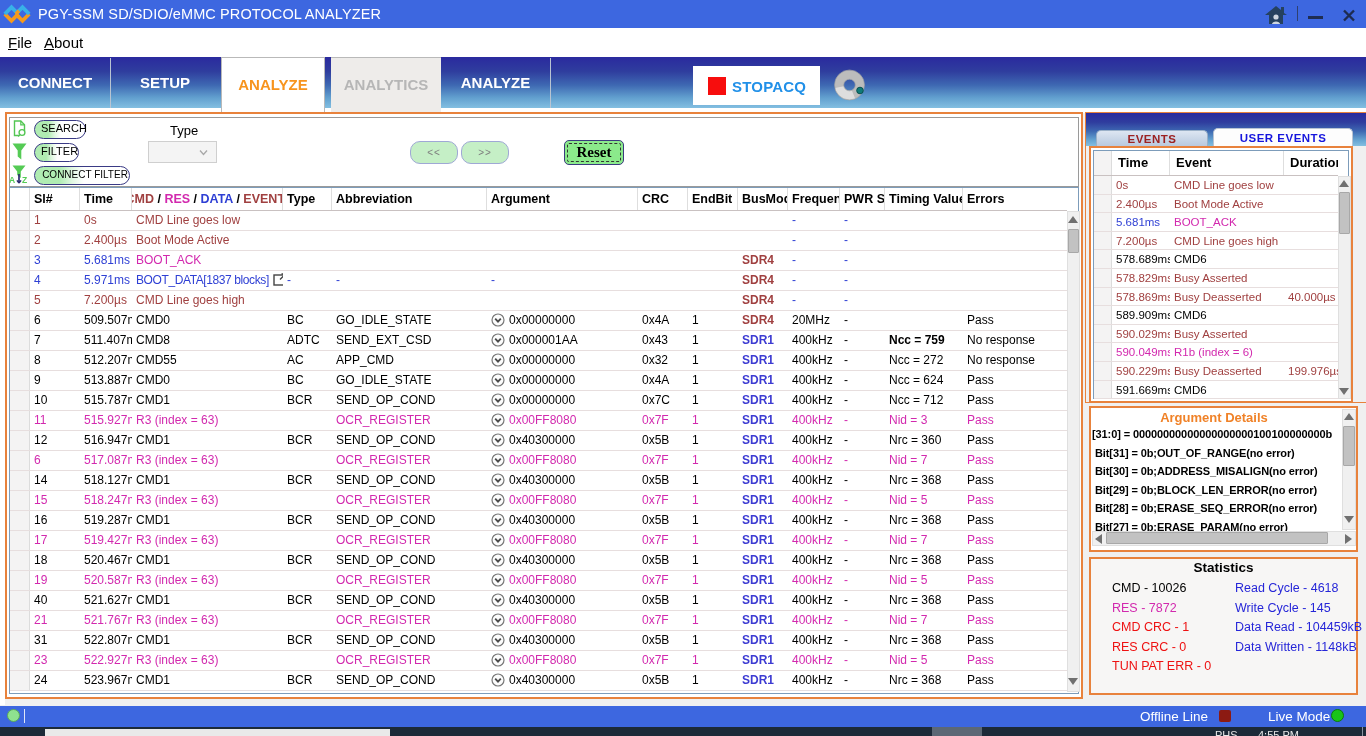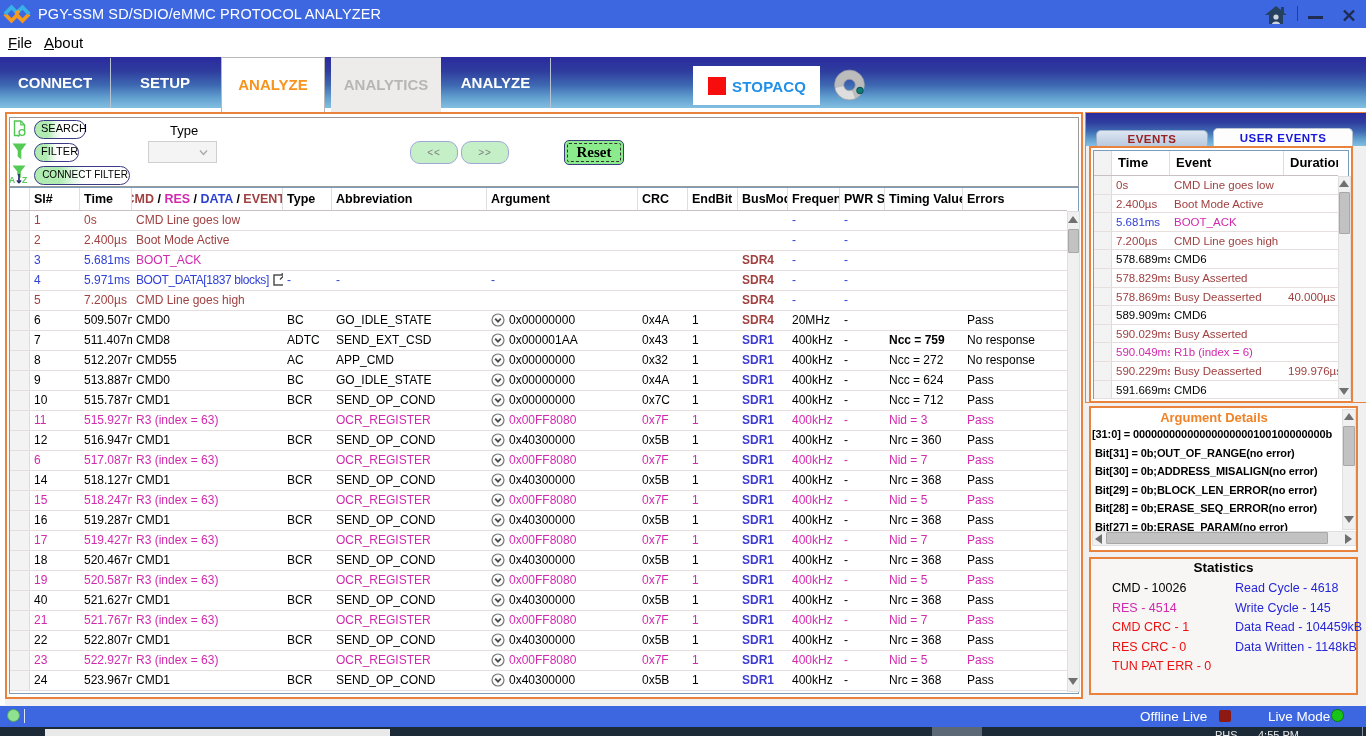--- a/index.html
+++ b/index.html
@@ -503,21 +503,21 @@
 <div class="cell cm" style="width:50px;">0x7F</div>
 <div class="cell cm" style="width:50px;">1</div>
 <div class="cell cv" style="width:50px;font-weight:bold;">SDR1</div>
 <div class="cell cm" style="width:52px;">400kHz</div>
 <div class="cell cm" style="width:45px;">-</div>
 <div class="cell cm" style="width:78px;">Nid = 7</div>
 <div class="cell cm" style="width:104px;">Pass</div>
 </div>
 <div class="trow" style="left:10px;top:631px;width:1057px;">
 <div class="cell ind" style="width:20px;"></div>
-<div class="cell " style="width:50px;">22</div>
+<div class="cell " style="width:50px;">31</div>
 <div class="cell " style="width:52px;">522.807ms</div>
 <div class="cell " style="width:151px;">CMD1</div>
 <div class="cell " style="width:49px;">BCR</div>
 <div class="cell " style="width:155px;">SEND_OP_COND</div>
 <div class="cell " style="width:151px;"><svg style="vertical-align:-2.5px;margin-right:4px;" width="14" height="14" viewBox="0 0 14 14">
         <circle cx="7" cy="7" r="6" fill="#fcfcfc" stroke="#787878" stroke-width="1.2"></circle>
         <path d="M4.2,5.6 L7,8.6 L9.8,5.6" fill="none" stroke="#4a4a4a" stroke-width="1.8"></path>
       </svg>0x40300000</div>
 <div class="cell " style="width:50px;">0x5B</div>
 <div class="cell " style="width:50px;">1</div>
@@ -693,27 +693,27 @@
 <div class="abs" style="left:1095px;top:534px;">
     <div class="tri-lf"></div>
   </div>
 <div class="abs sb-thumb" style="left:1106px;top:532px;width:222px;height:12px;"></div>
 <div class="abs" style="left:1345px;top:534px;">
     <div class="tri-rt"></div>
   </div>
 
 <div class="abs" style="left:1089px;top:557px;width:269px;height:138px;border:2px solid #e8823c;background:#f7f6f5;"></div>
 <div class="abs" style="left:1089px;top:560px;width:269px;text-align:center;font-size:13.5px;font-weight:bold;color:#000;">Statistics</div>
-<div class="abs" style="left:1112px;top:579px;font-size:12.5px;color:#000;line-height:19.5px;white-space:nowrap;">CMD - 10026<br><span class="cm">RES - 4514</span><br><span style="color:#ee1111">CMD CRC - 1</span><br><span style="color:#ee1111">RES CRC - 0</span><br><span style="color:#ee1111">TUN PAT ERR - 0</span></div>
+<div class="abs" style="left:1112px;top:579px;font-size:12.5px;color:#000;line-height:19.5px;white-space:nowrap;">CMD - 10026<br><span class="cm">RES - 7872</span><br><span style="color:#ee1111">CMD CRC - 1</span><br><span style="color:#ee1111">RES CRC - 0</span><br><span style="color:#ee1111">TUN PAT ERR - 0</span></div>
 <div class="abs" style="left:1235px;top:579px;font-size:12.5px;color:#2626d8;line-height:19.5px;white-space:nowrap;">Read Cycle - 4618<br>Write Cycle - 145<br>Data Read - 104459kB<br>Data Written - 1148kB</div>
 
 <div class="abs" style="left:0;top:706px;width:1366px;height:21px;background:#3d67e0;"></div>
 <div class="abs" style="left:7px;top:709px;width:13px;height:13px;border-radius:50%;background:#8fe28f;border:1px solid #5aa85a;"></div>
 <div class="abs" style="left:24px;top:709px;width:1px;height:14px;background:#dfe6f8;"></div>
-<div class="abs" style="left:1140px;top:709px;font-size:13.5px;color:#fff;">Offline Live</div>
+<div class="abs" style="left:1140px;top:709px;font-size:13.5px;color:#fff;">Offline Line</div>
 <div class="abs" style="left:1219px;top:710px;width:12px;height:12px;background:#8c1a12;border-radius:2px;"></div>
 <div class="abs" style="left:1268px;top:709px;font-size:13.5px;color:#fff;">Live Mode</div>
 <div class="abs" style="left:1331px;top:709px;width:13px;height:13px;border-radius:50%;background:#19c419;border:1px solid #0b7a0b;"></div>
 <div class="abs" style="left:0;top:727px;width:1366px;height:9px;background:#1c2a38;"></div>
 <div class="abs" style="left:45px;top:729px;width:345px;height:7px;background:#e9e9e9;"></div>
 <div class="abs" style="left:932px;top:727px;width:50px;height:9px;background:#5c6875;"></div>
 <div class="abs" style="left:1215px;top:729px;font-size:11px;color:#e8e8e8;overflow:hidden;height:7px;">PHS</div>
 <div class="abs" style="left:1258px;top:729px;font-size:11px;color:#e8e8e8;overflow:hidden;height:7px;">4:55 PM</div>
 <div class="abs" style="left:1362px;top:727px;width:1px;height:9px;background:#8a93a0;"></div>
 

